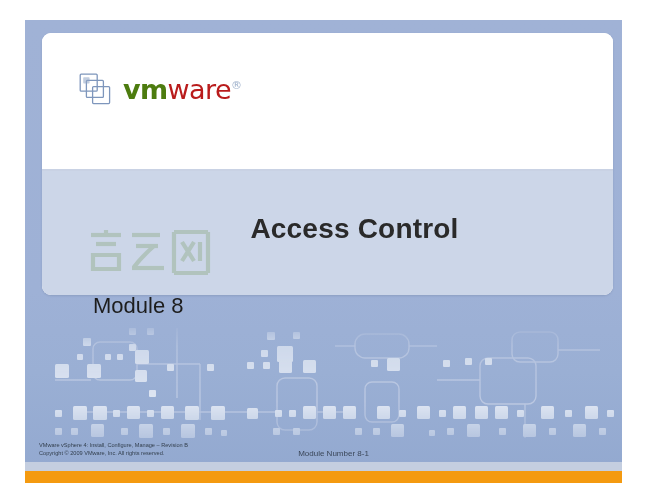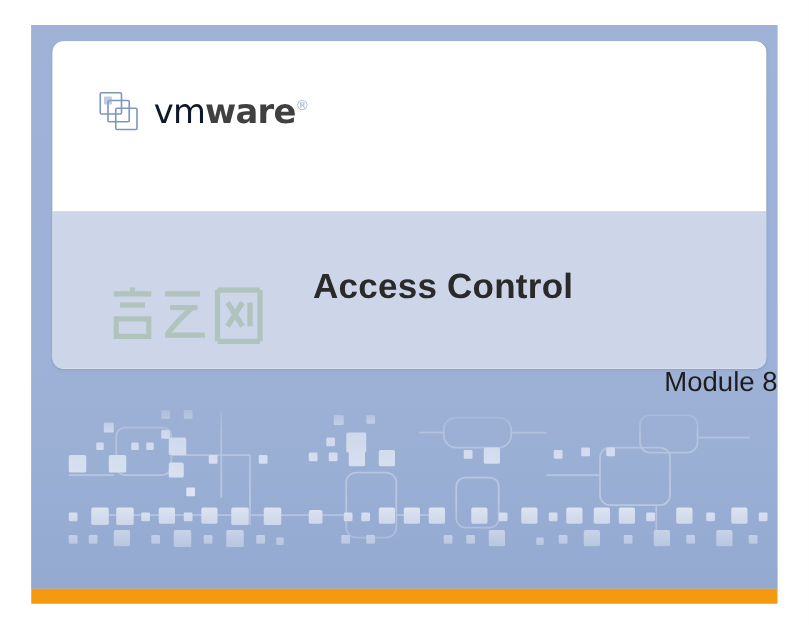--- a/index.html
+++ b/index.html
@@ -98,26 +98,26 @@
   #logo-mark svg { display: block; }
   #logo-word {
     font-family: "DejaVu Sans", sans-serif;
     font-size: 27px;
     letter-spacing: -0.6px;
     color: #7e96bc;
     line-height: 1;
     white-space: nowrap;
   }
   #logo-word .vm {
+    font-weight: bold;
+    color: #4d7c0f;
+  }
+  #logo-word .ware {
     font-weight: normal;
-    color: #0f172a;
-  }
-  #logo-word .ware {
-    font-weight: bold;
-    color: #404040;
+    color: #b91c1c;
   }
   #logo-word .tm {
     font-size: 11px;
     vertical-align: super;
     color: #9fb2cc;
   }
 
   
   #watermark {
     position: absolute;
@@ -144,22 +144,22 @@
     padding-left: 54px;
     box-sizing: border-box;
   }
 
   
   #module-subtitle {
     position: absolute;
     left: 0;
     top: 273px;
     width: 597px;
-    text-align: right;
-    padding-left: 92px;
+    text-align: left;
+    padding-left: 68px;
     box-sizing: border-box;
     font-family: "Liberation Sans", sans-serif;
     font-size: 22px;
     color: #1d1d1d;
   }
 
   
   #circuit-band {
     position: absolute;
     left: 0;
@@ -389,18 +389,26 @@
             <path d="M116 15 V34"></path>
           </g>
         </svg>
       </div>
 
       <div id="slide-title">Access Control</div>
     </div>
 
     <div id="module-subtitle">Module 8</div>
 
+    <div id="footer-area">
+      <div id="footer-legal">
+        <div>VMware vSphere 4: Install, Configure, Manage – Revision B</div>
+        <div>Copyright © 2009 VMware, Inc. All rights reserved.</div>
+      </div>
+      <div id="footer-module">Module Number 8-1</div>
+      <div id="footer-strip"></div>
+    </div>
 
   </div>
 
   <div id="accent-bar"></div>
 
 </div>
 
 </body></html>

